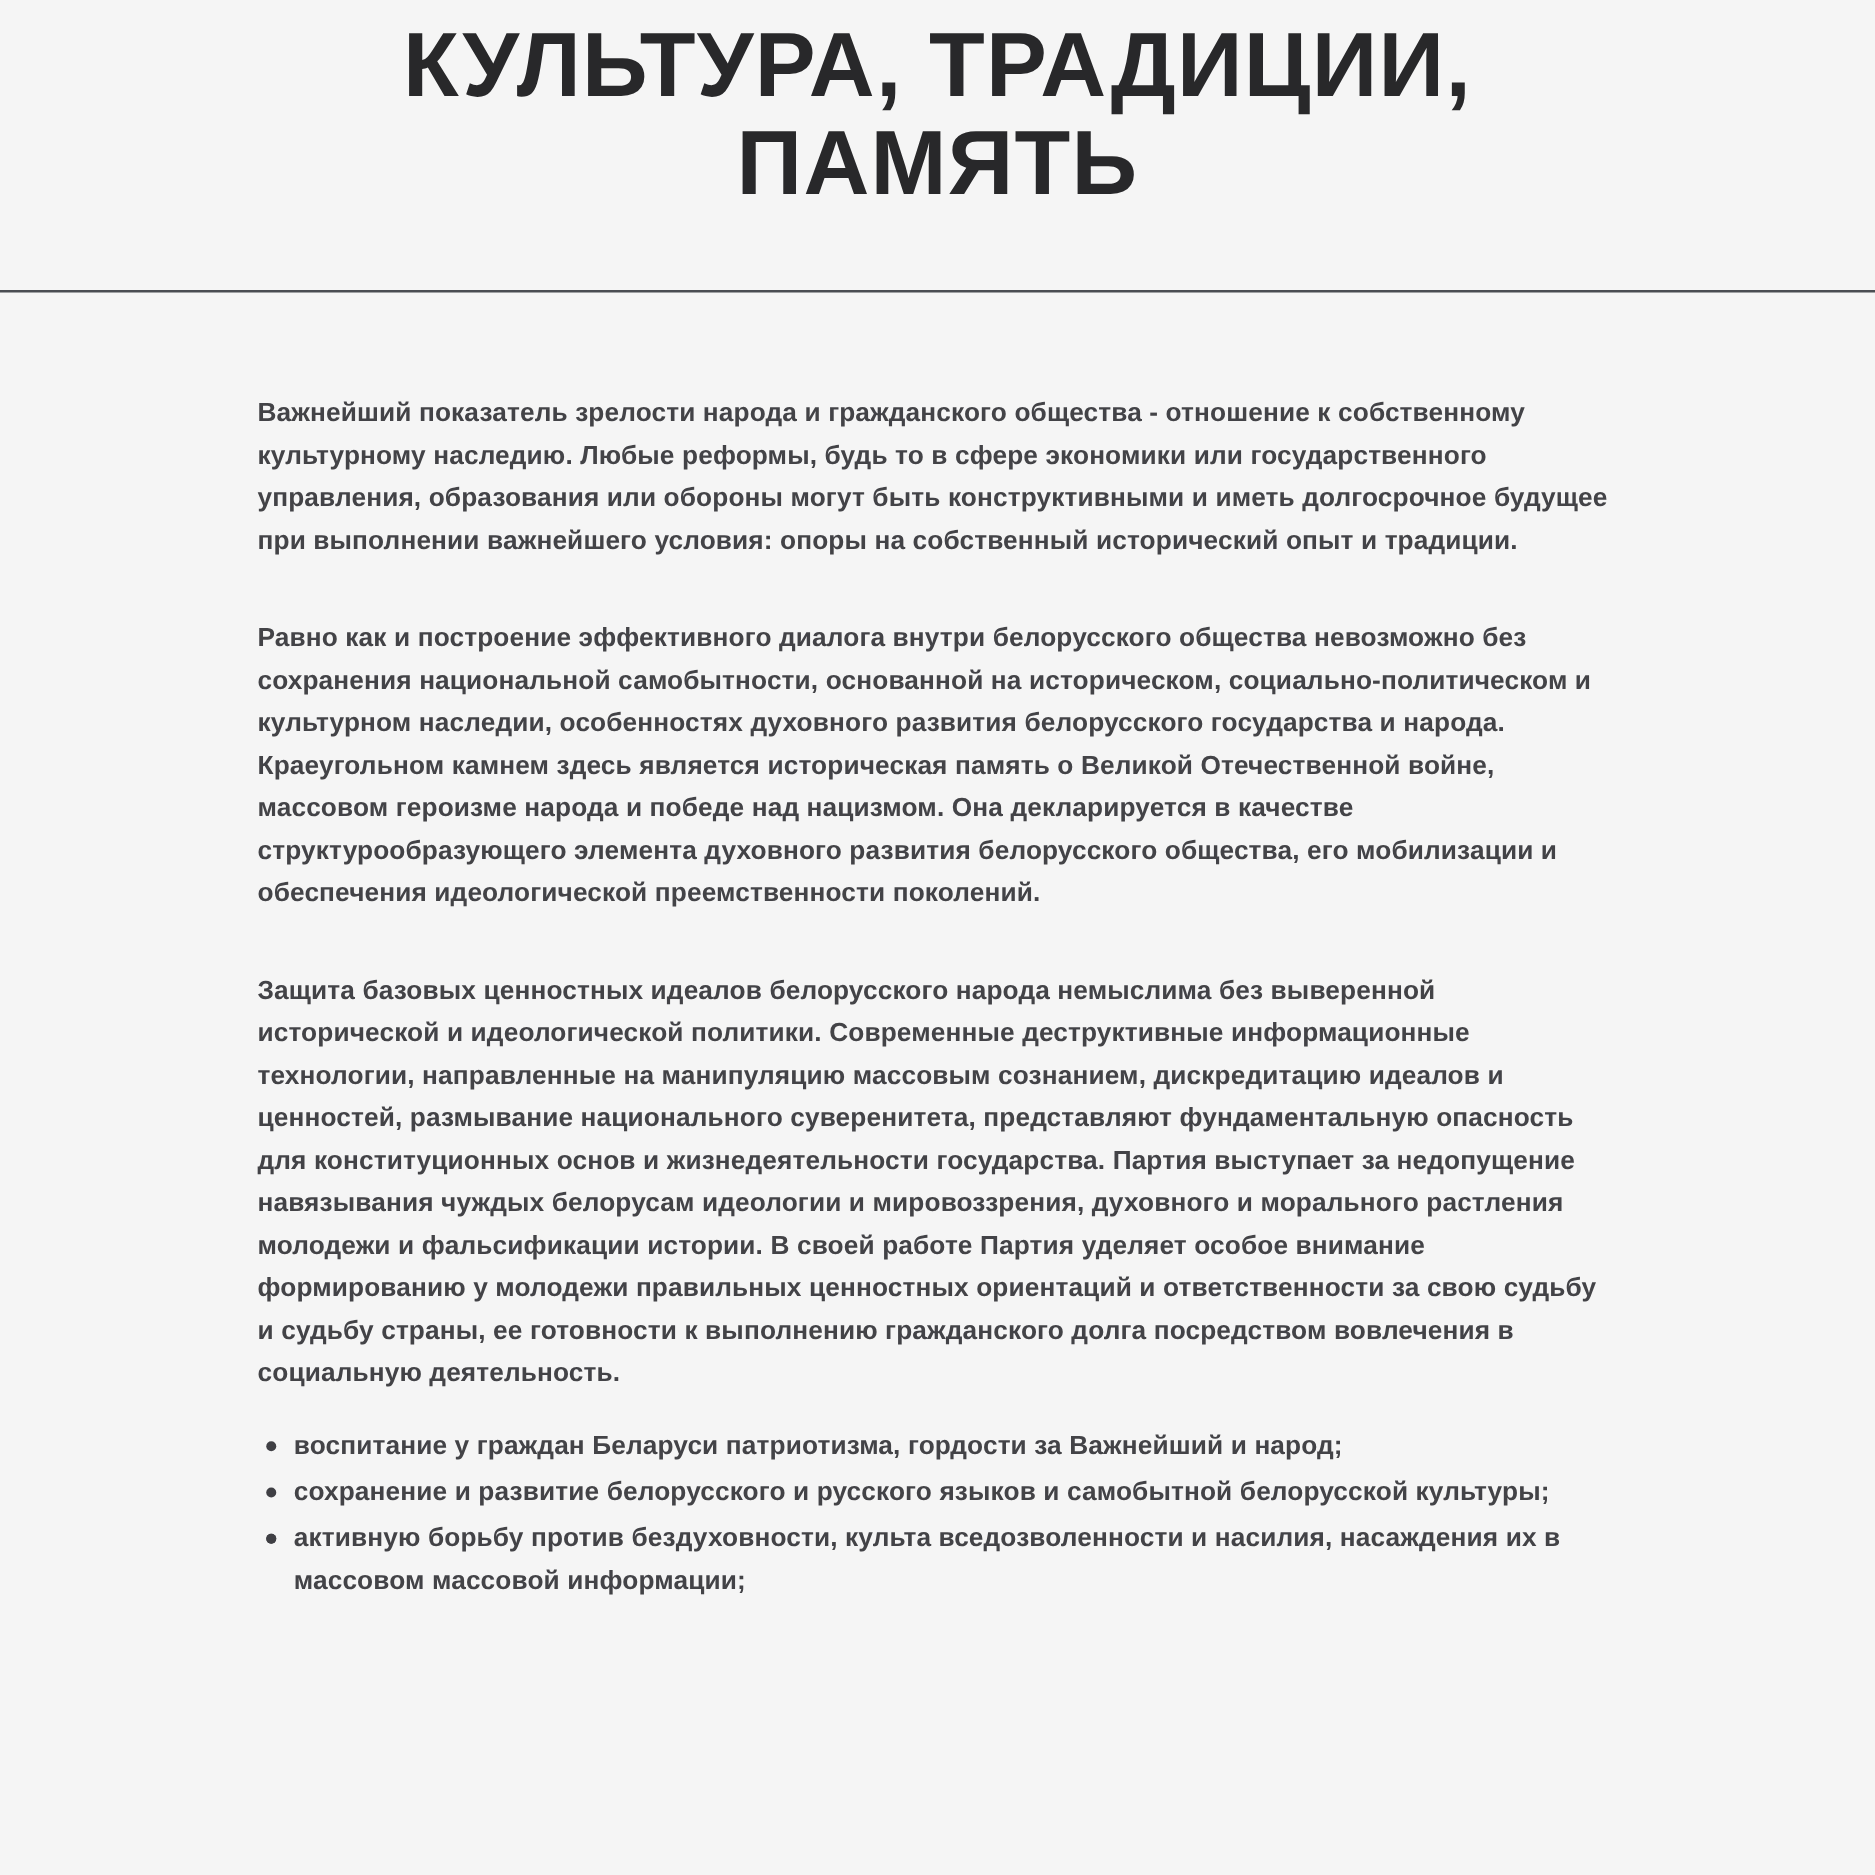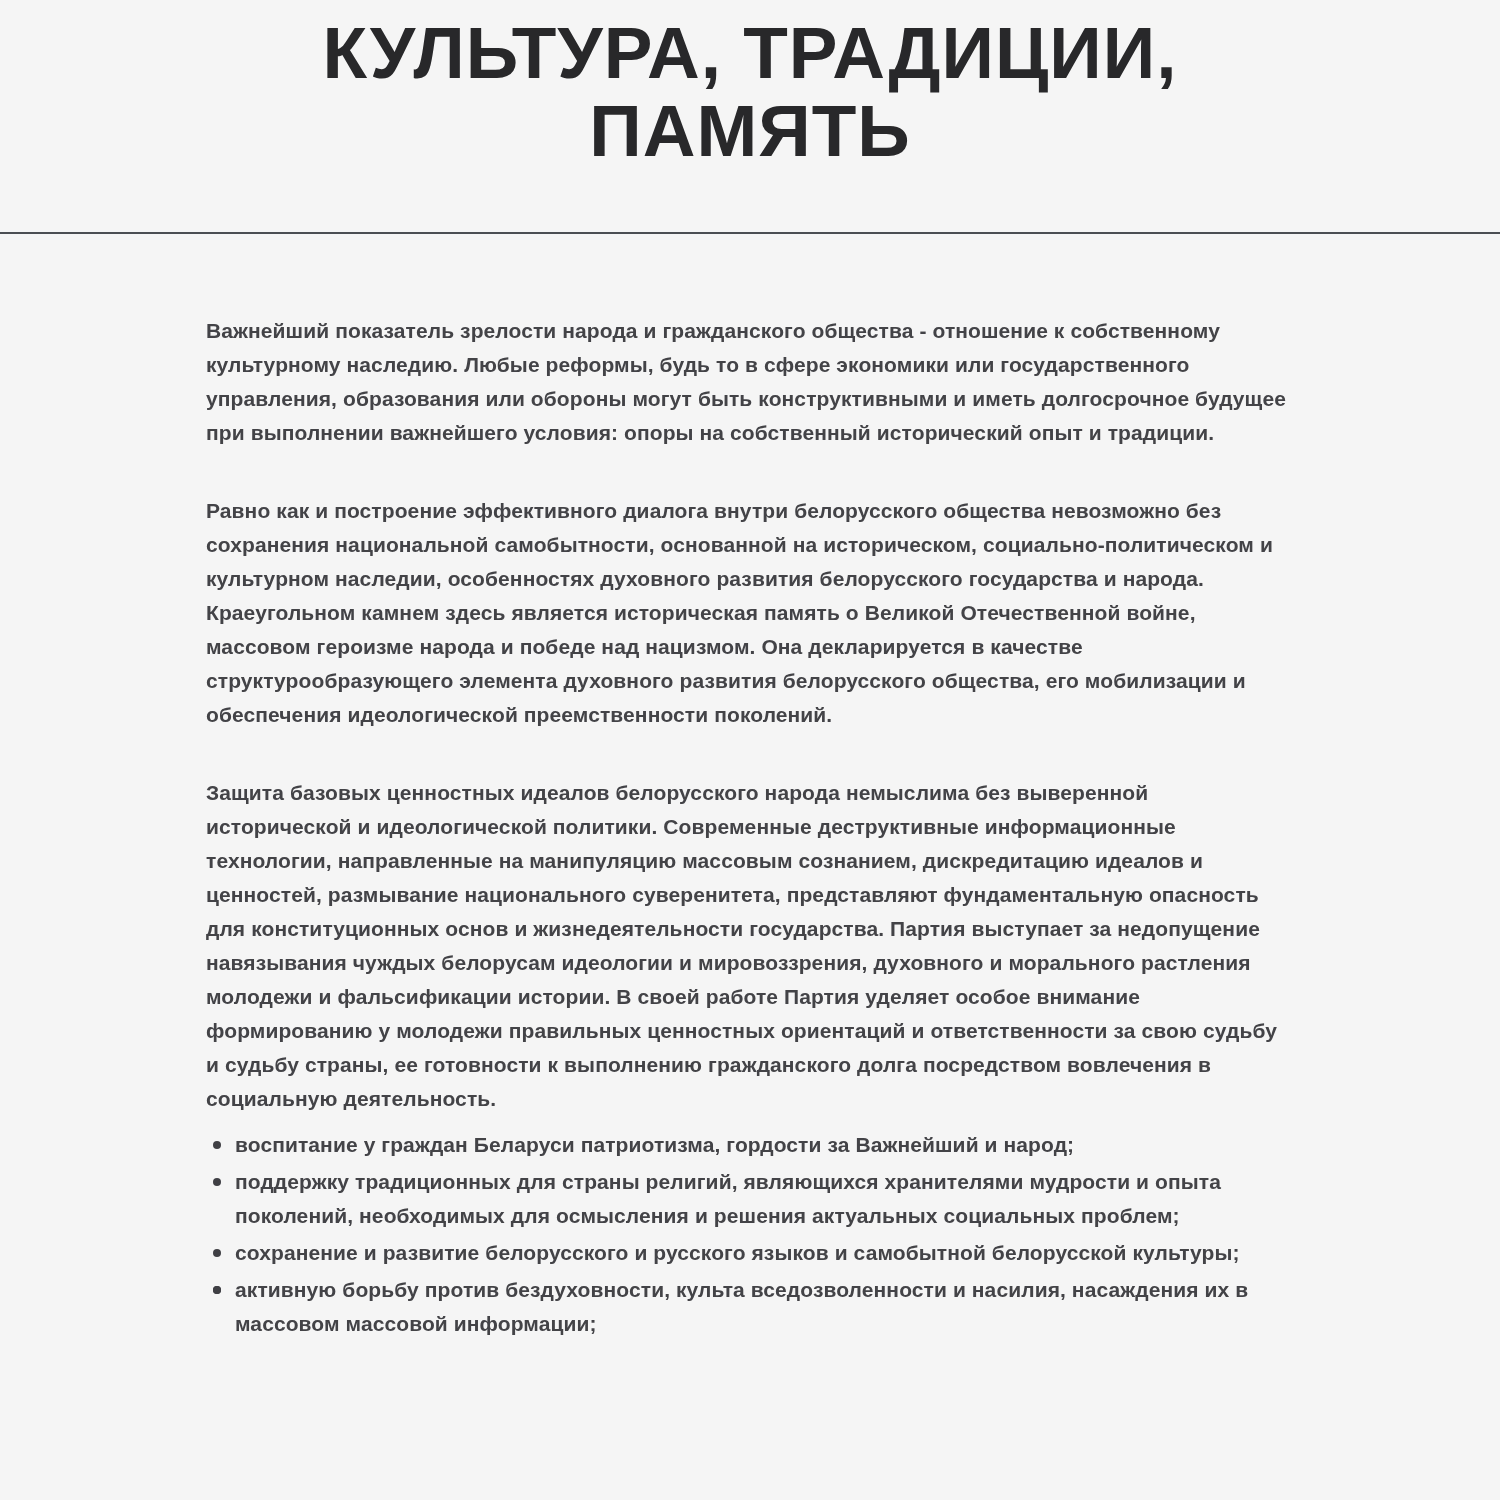--- a/index.html
+++ b/index.html
@@ -36,21 +36,21 @@
   main.article-body {
     width: 1088px;
     margin: 80px auto 0 auto;
     color: #434347;
     font-size: 21px;
     line-height: 34px;
     letter-spacing: 0.1px;
     font-weight: bold;
   }
   p.para { margin: 0 0 44px 0; }
-  p.para.tight { margin-bottom: 12px; }
+  p.para.tight { margin-bottom: 24px; }
   p.list-intro { margin: 0 0 8px 0; }
   ul.bullet-list {
     list-style: none;
     margin: 0;
     padding: 0;
   }
   ul.bullet-list li {
     position: relative;
     padding-left: 29px;
     margin-bottom: 3px;
@@ -88,24 +88,20 @@
     <p class="para tight">Защита базовых ценностных идеалов белорусского народа немыслима без выверенной исторической и идеологической политики. Современные деструктивные информационные технологии, направленные на манипуляцию массовым сознанием, дискредитацию идеалов и ценностей, размывание национального суверенитета, представляют фундаментальную опасность для конституционных основ и жизнедеятельности государства. Партия выступает за недопущение навязывания чуждых белорусам идеологии и мировоззрения, духовного и морального растления молодежи и фальсификации истории. В своей работе Партия уделяет особое внимание формированию у молодежи правильных ценностных ориентаций и ответственности за свою судьбу и судьбу страны, ее готовности к выполнению гражданского долга посредством вовлечения в социальную деятельность.</p>
 
 
     <ul class="bullet-list">
       <li>
         <span class="dot"></span>
         <span>воспитание у граждан Беларуси патриотизма, гордости за Важнейший и народ;</span>
       </li>
       <li>
         <span class="dot"></span>
-        <span>поддержку традиционных для страны религий, являющихся хранителями мудрости и опыта поколений, необходимых для осмысления и решения актуальных социальных проблем;</span>
-      </li>
-      <li>
-        <span class="dot"></span>
         <span>сохранение и развитие белорусского и русского языков и самобытной белорусской культуры;</span>
       </li>
       <li>
         <span class="dot"></span>
       </li>
       <li>
         <span class="dot"></span>
         <span>активную борьбу против бездуховности, культа вседозволенности и насилия, насаждения их в массовом массовой информации;</span>
       </li>
     </ul>

